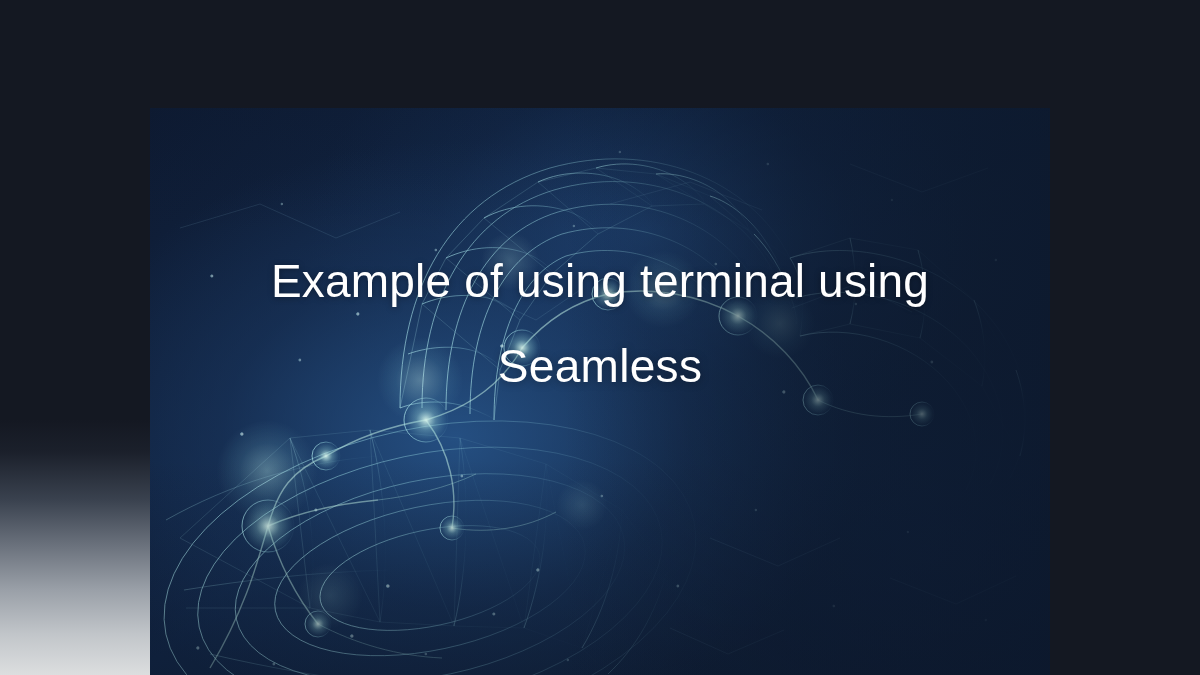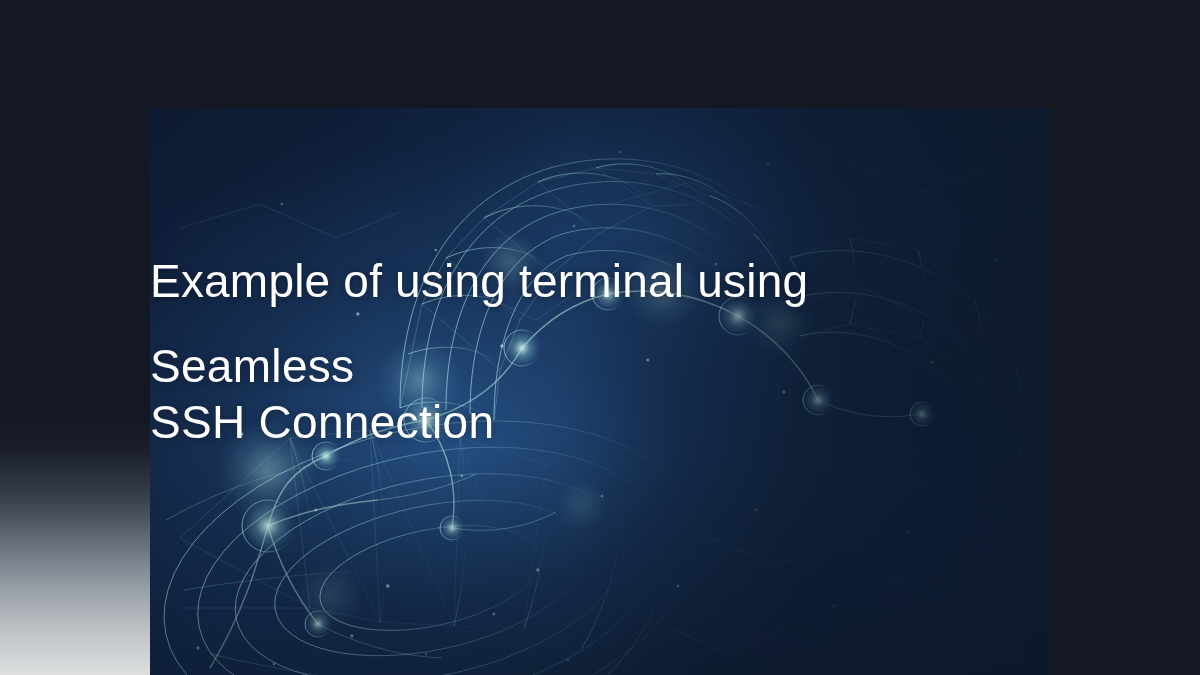--- a/index.html
+++ b/index.html
@@ -81,20 +81,21 @@
       linear-gradient(to right, rgba(11,22,42,0) 0%, rgba(11,22,42,0) 46%, rgba(12,24,44,.55) 72%, rgba(12,24,44,.80) 100%),
       linear-gradient(to bottom, rgba(11,22,42,.20) 0%, rgba(11,22,42,0) 22%, rgba(11,22,42,0) 62%, rgba(11,22,42,.45) 100%);
     pointer-events:none;
   }
 
   
   .text-block {
     position:absolute;
     left:0; right:0;
     top:150px;
+    text-align:center;
     pointer-events:none;
   }
 
   .subtitle {
     font-size:46px;
     font-weight:300;
     color:#ffffff;
     letter-spacing:.2px;
     line-height:1.0;
     text-shadow:0 1px 6px rgba(0,0,0,.35);
@@ -285,18 +286,17 @@
       </g>
     </svg>
 
     <div class="glow"></div>
     <div class="vignette"></div>
 
     <div class="text-block">
       <div class="subtitle">Example of using terminal using</div>
       <div class="title">
         <span class="title-line">Seamless</span>
-        <span class="title-line">SSH Connection</span>
       </div>
     </div>
 
   </div>
 </div>
 
 </body></html>

